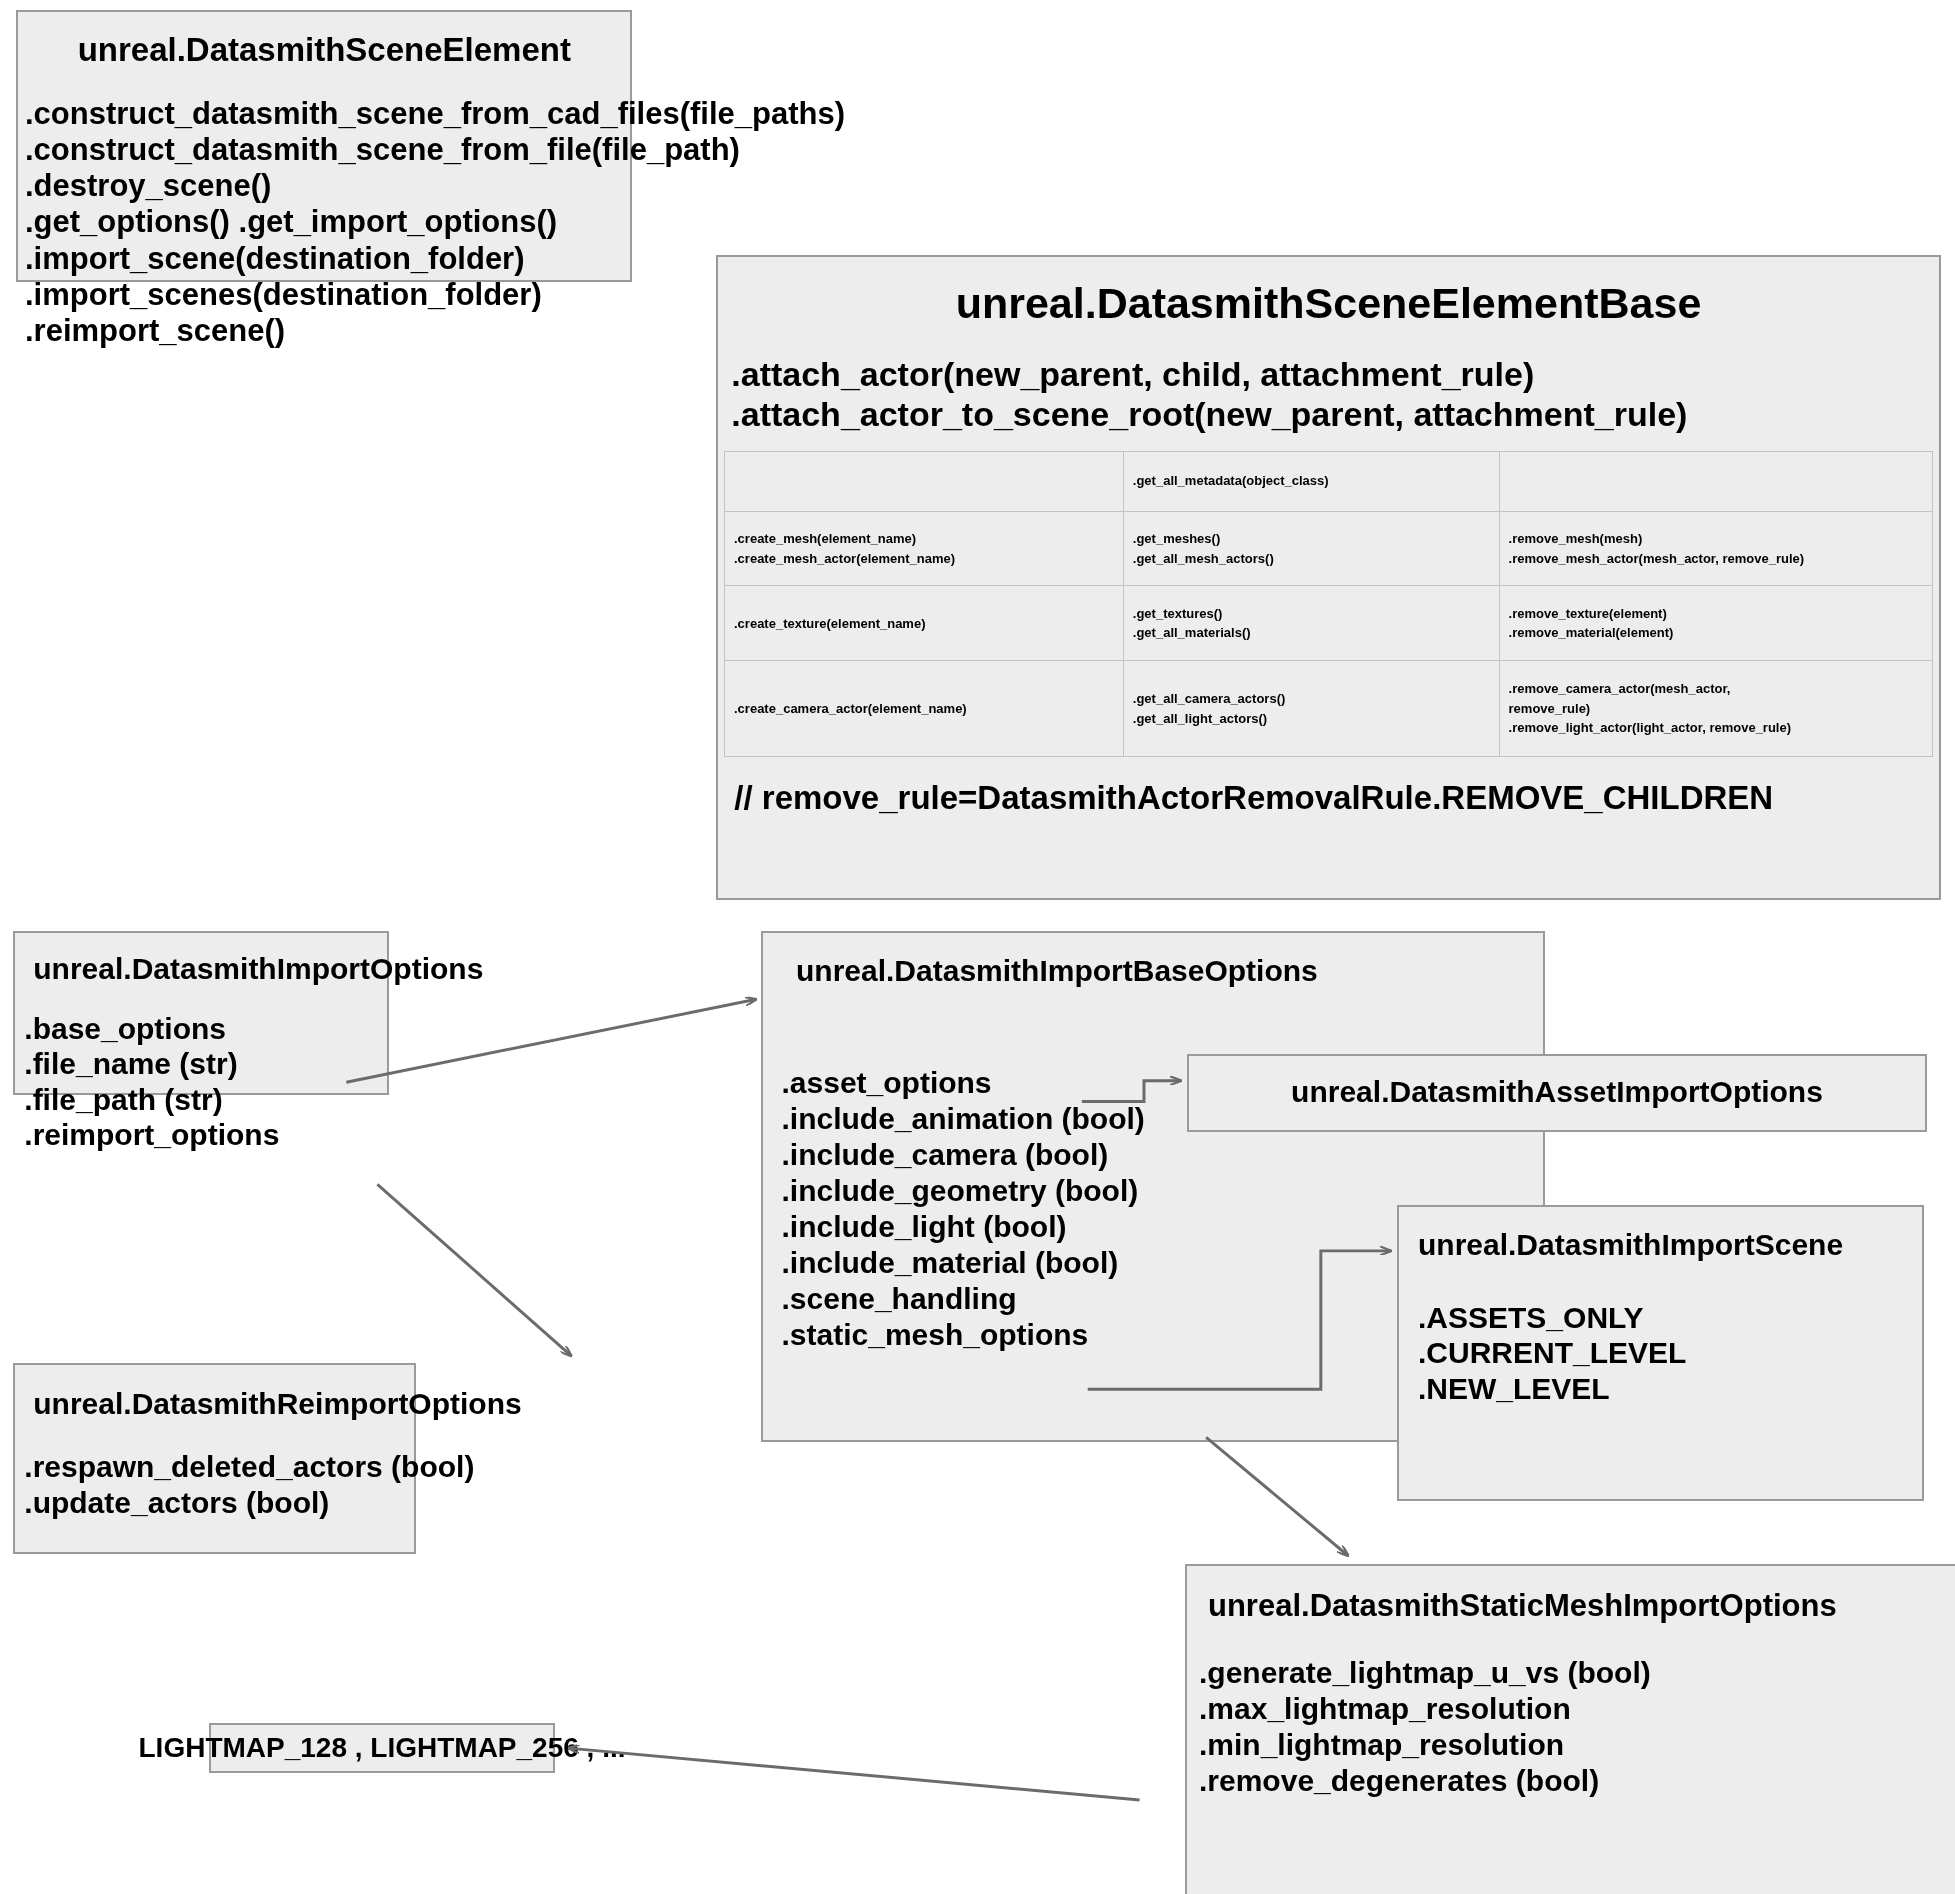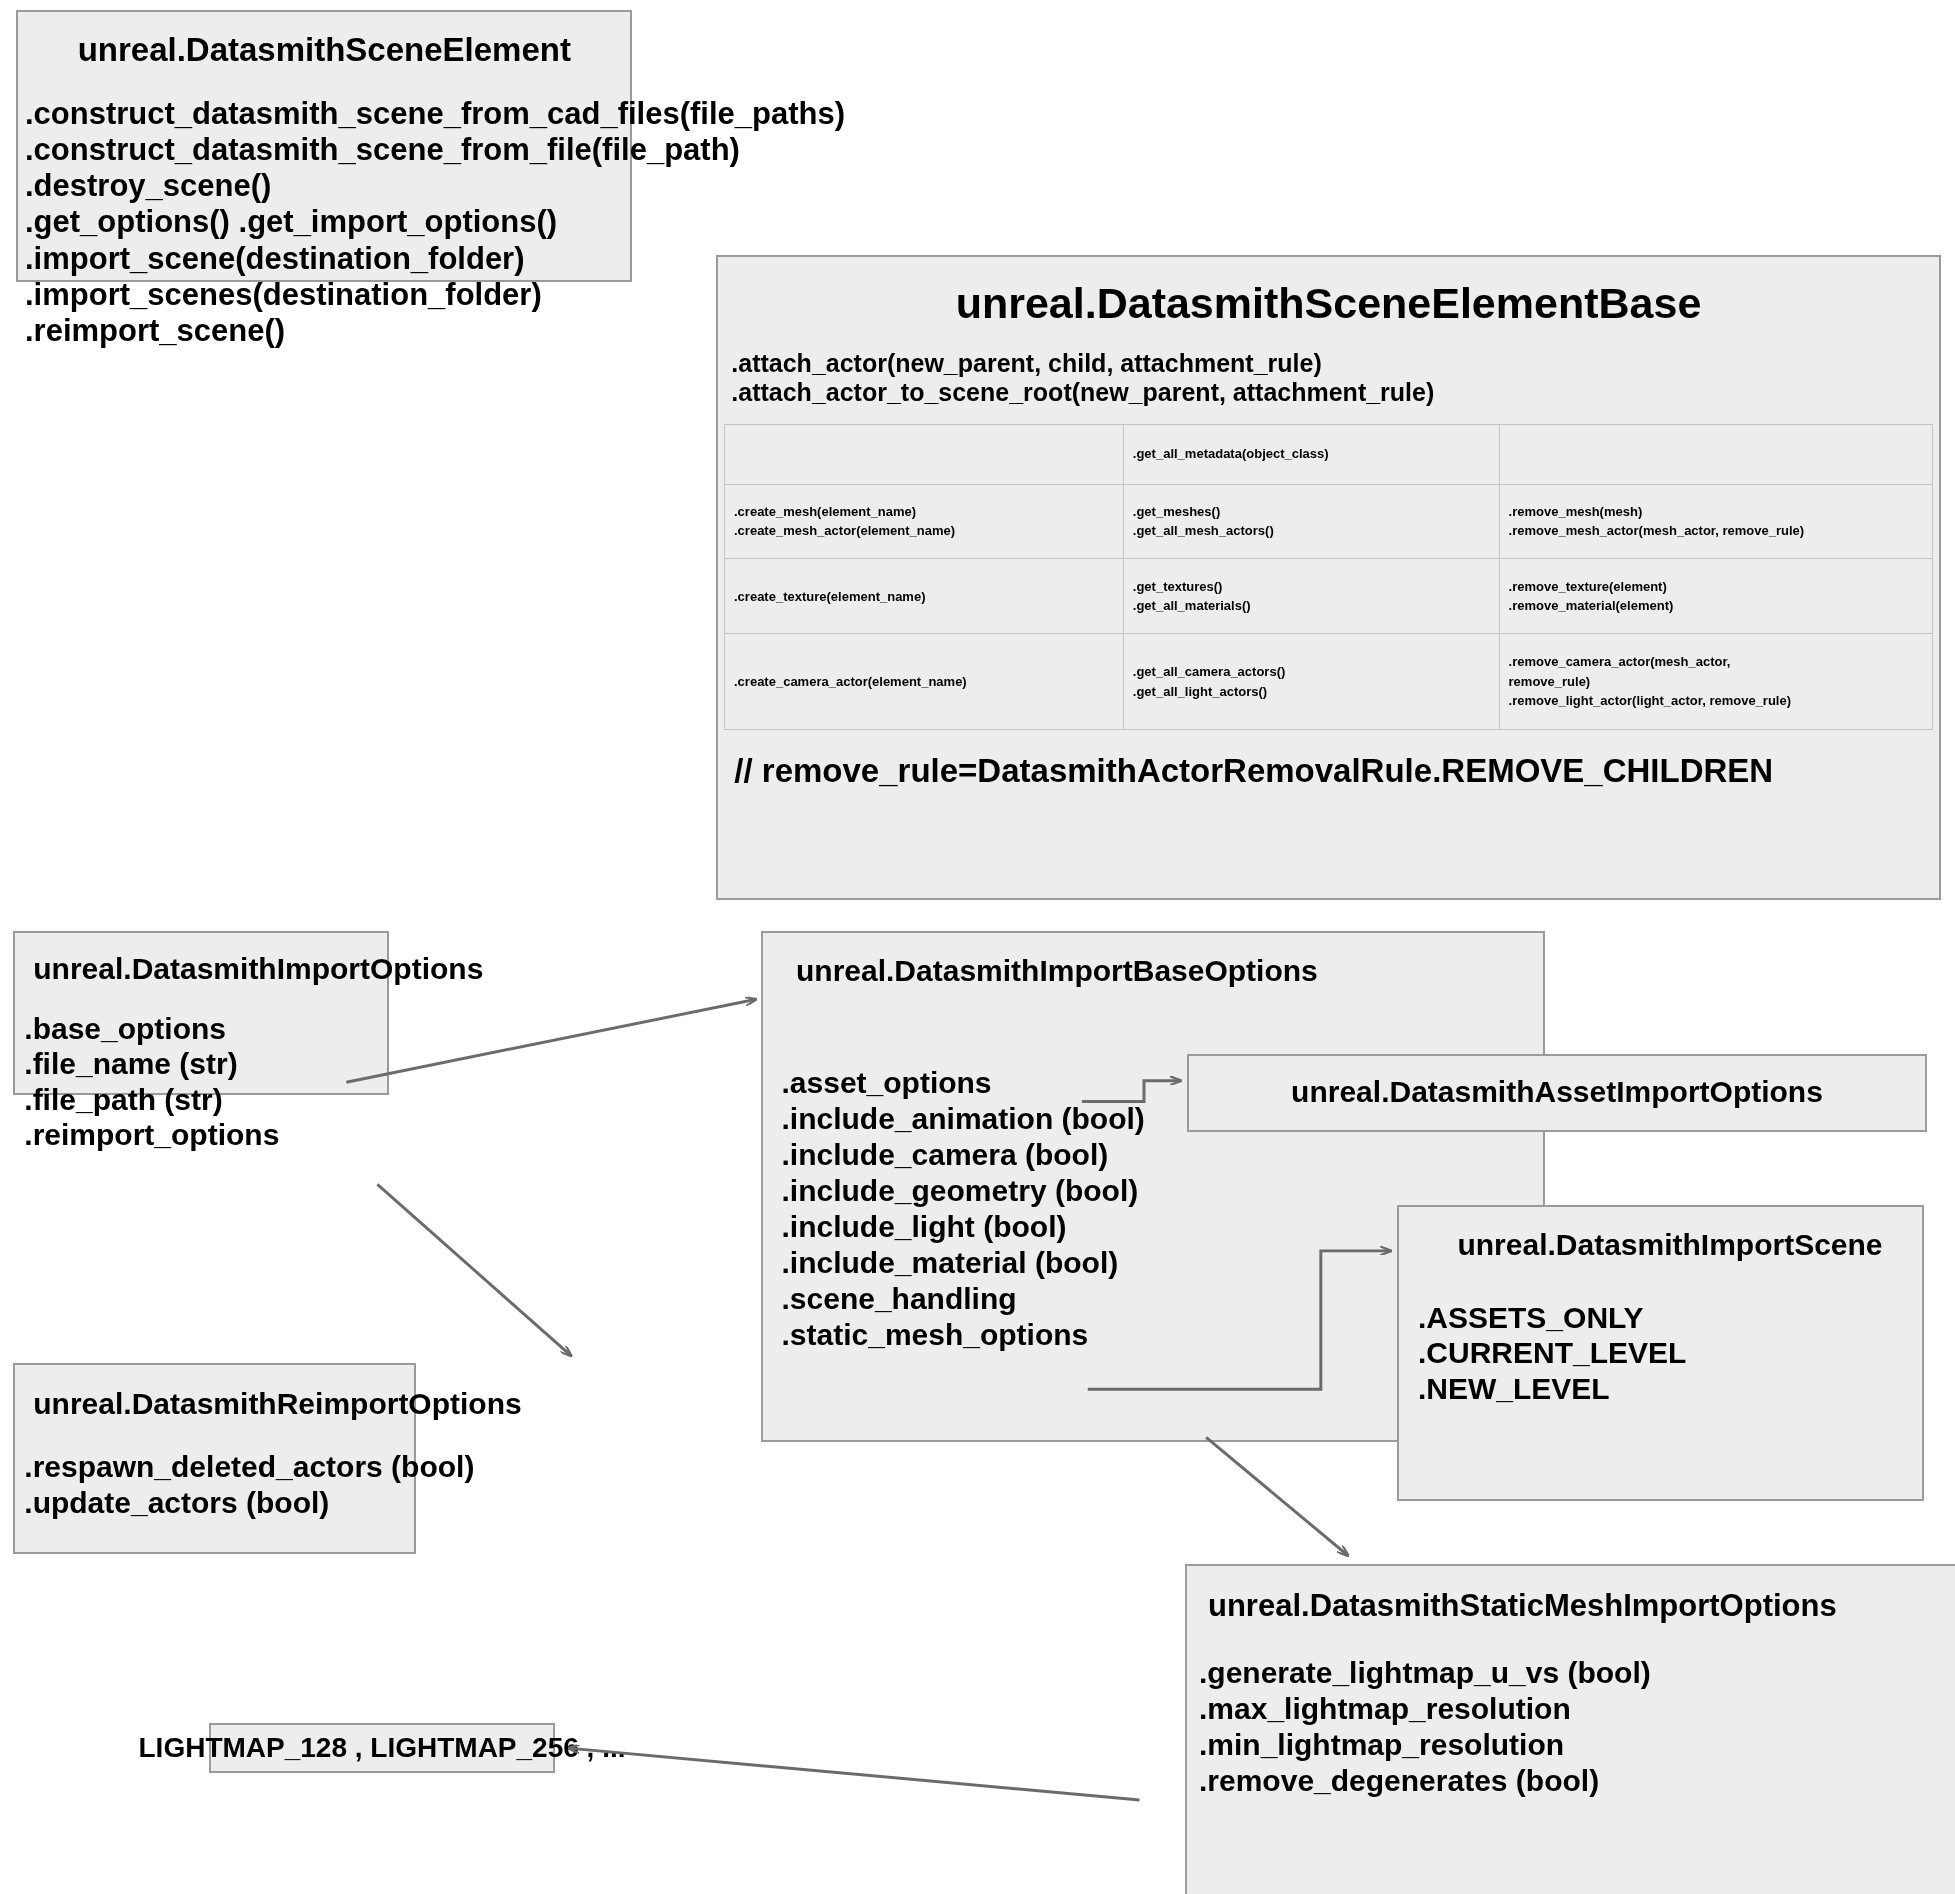--- a/index.html
+++ b/index.html
@@ -54,21 +54,21 @@
 
   
   #box-scene-element-base {
     left: 716px; top: 255px; width: 1225px; height: 645px;
     display: flex; flex-direction: column;
   }
   #box-scene-element-base .box-title {
     font-size: 43px; margin-top: 22px;
   }
   #box-scene-element-base .member-list {
-    font-size: 25px; line-height: 1.17; margin-top: 21px; margin-left: 13.3px;
+    font-size: 34px; line-height: 1.17; margin-top: 27px; margin-left: 13.3px;
   }
   .inner-table {
     margin: 16.3px 6px 0 6px;
     border-collapse: collapse;
     width: calc(100% - 12px);
     table-layout: fixed;
   }
   .inner-table td {
     border: 1.5px solid #c3c3c3;
     padding: 10.4px 9px;
@@ -120,21 +120,21 @@
   #box-asset-import-options .box-title {
     font-size: 30px; margin-top: 19px;
   }
 
   
   #box-import-scene {
     left: 1397px; top: 1205px; width: 527px; height: 296px;
     z-index: 4;
   }
   #box-import-scene .box-title {
-    font-size: 30px; margin-top: 21px; margin-left: 19px; text-align: center;
+    font-size: 30px; margin-top: 21px; margin-left: 19px; text-align: left;
   }
   #box-import-scene .member-list {
     font-size: 30px; line-height: 1.18; margin-top: 38px; margin-left: 19px;
   }
 
   
   #box-reimport-options {
     left: 13.3px; top: 1363px; width: 403px; height: 191px;
   }
   #box-reimport-options .box-title {

